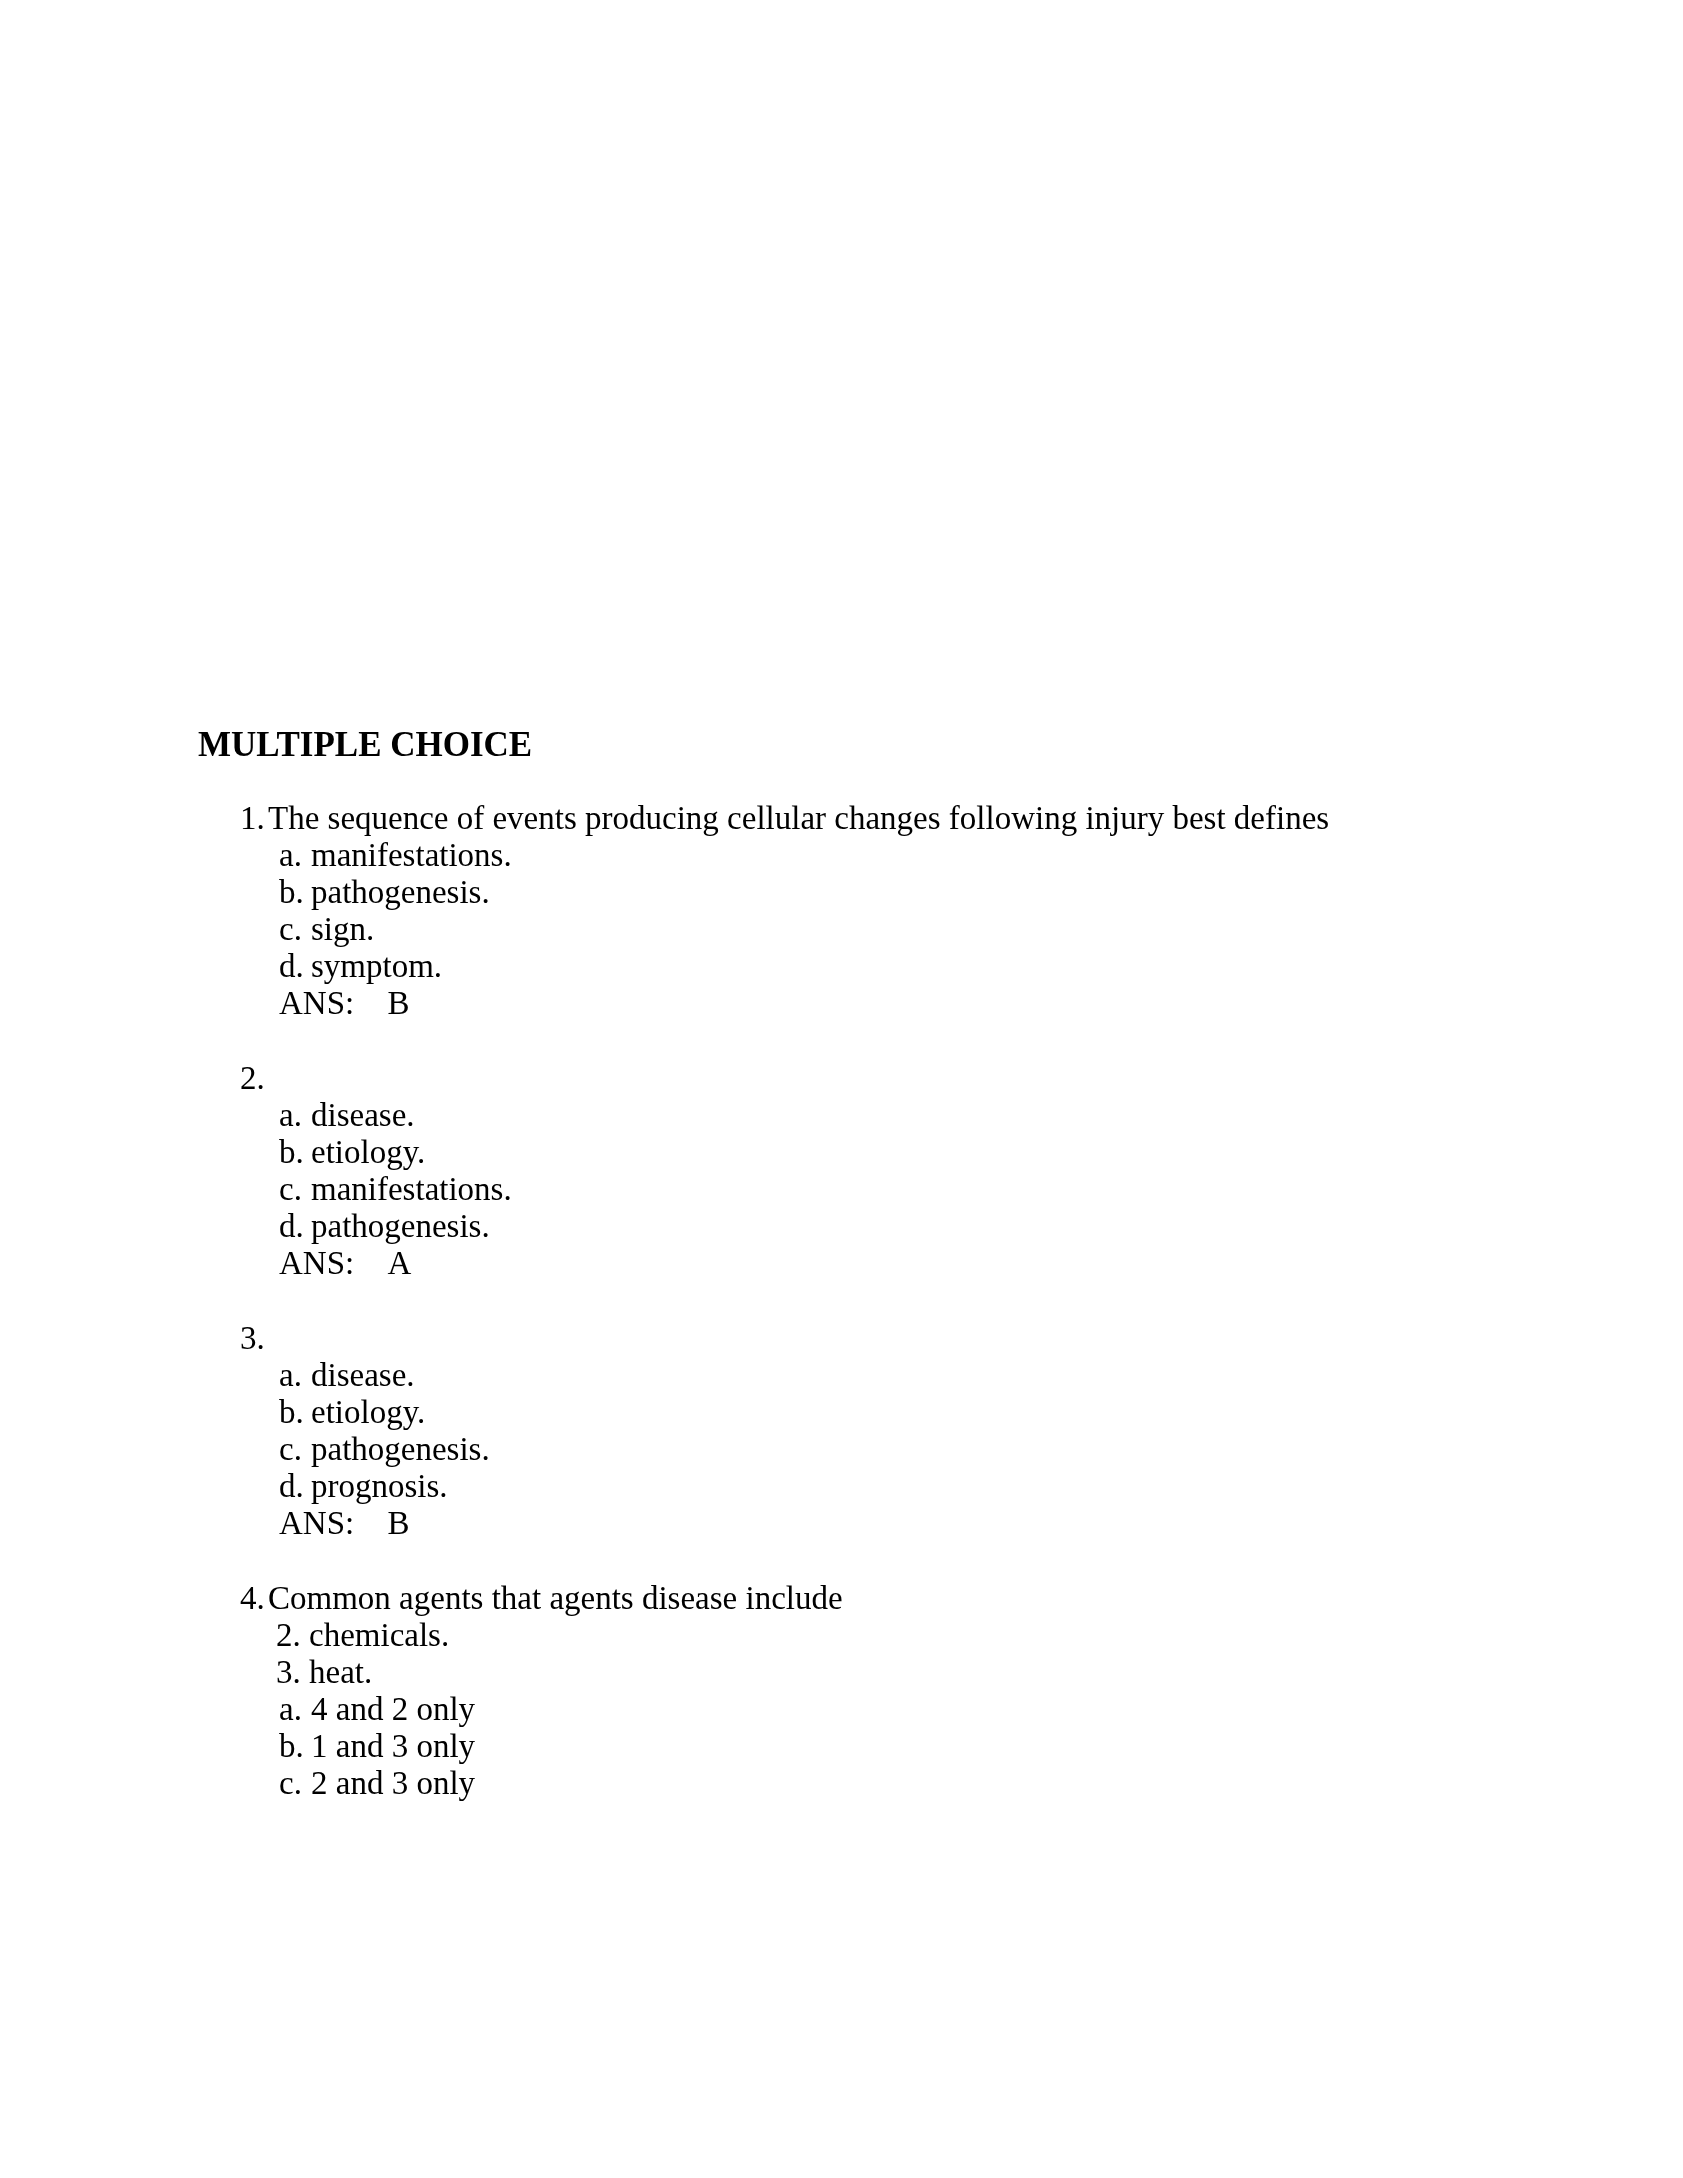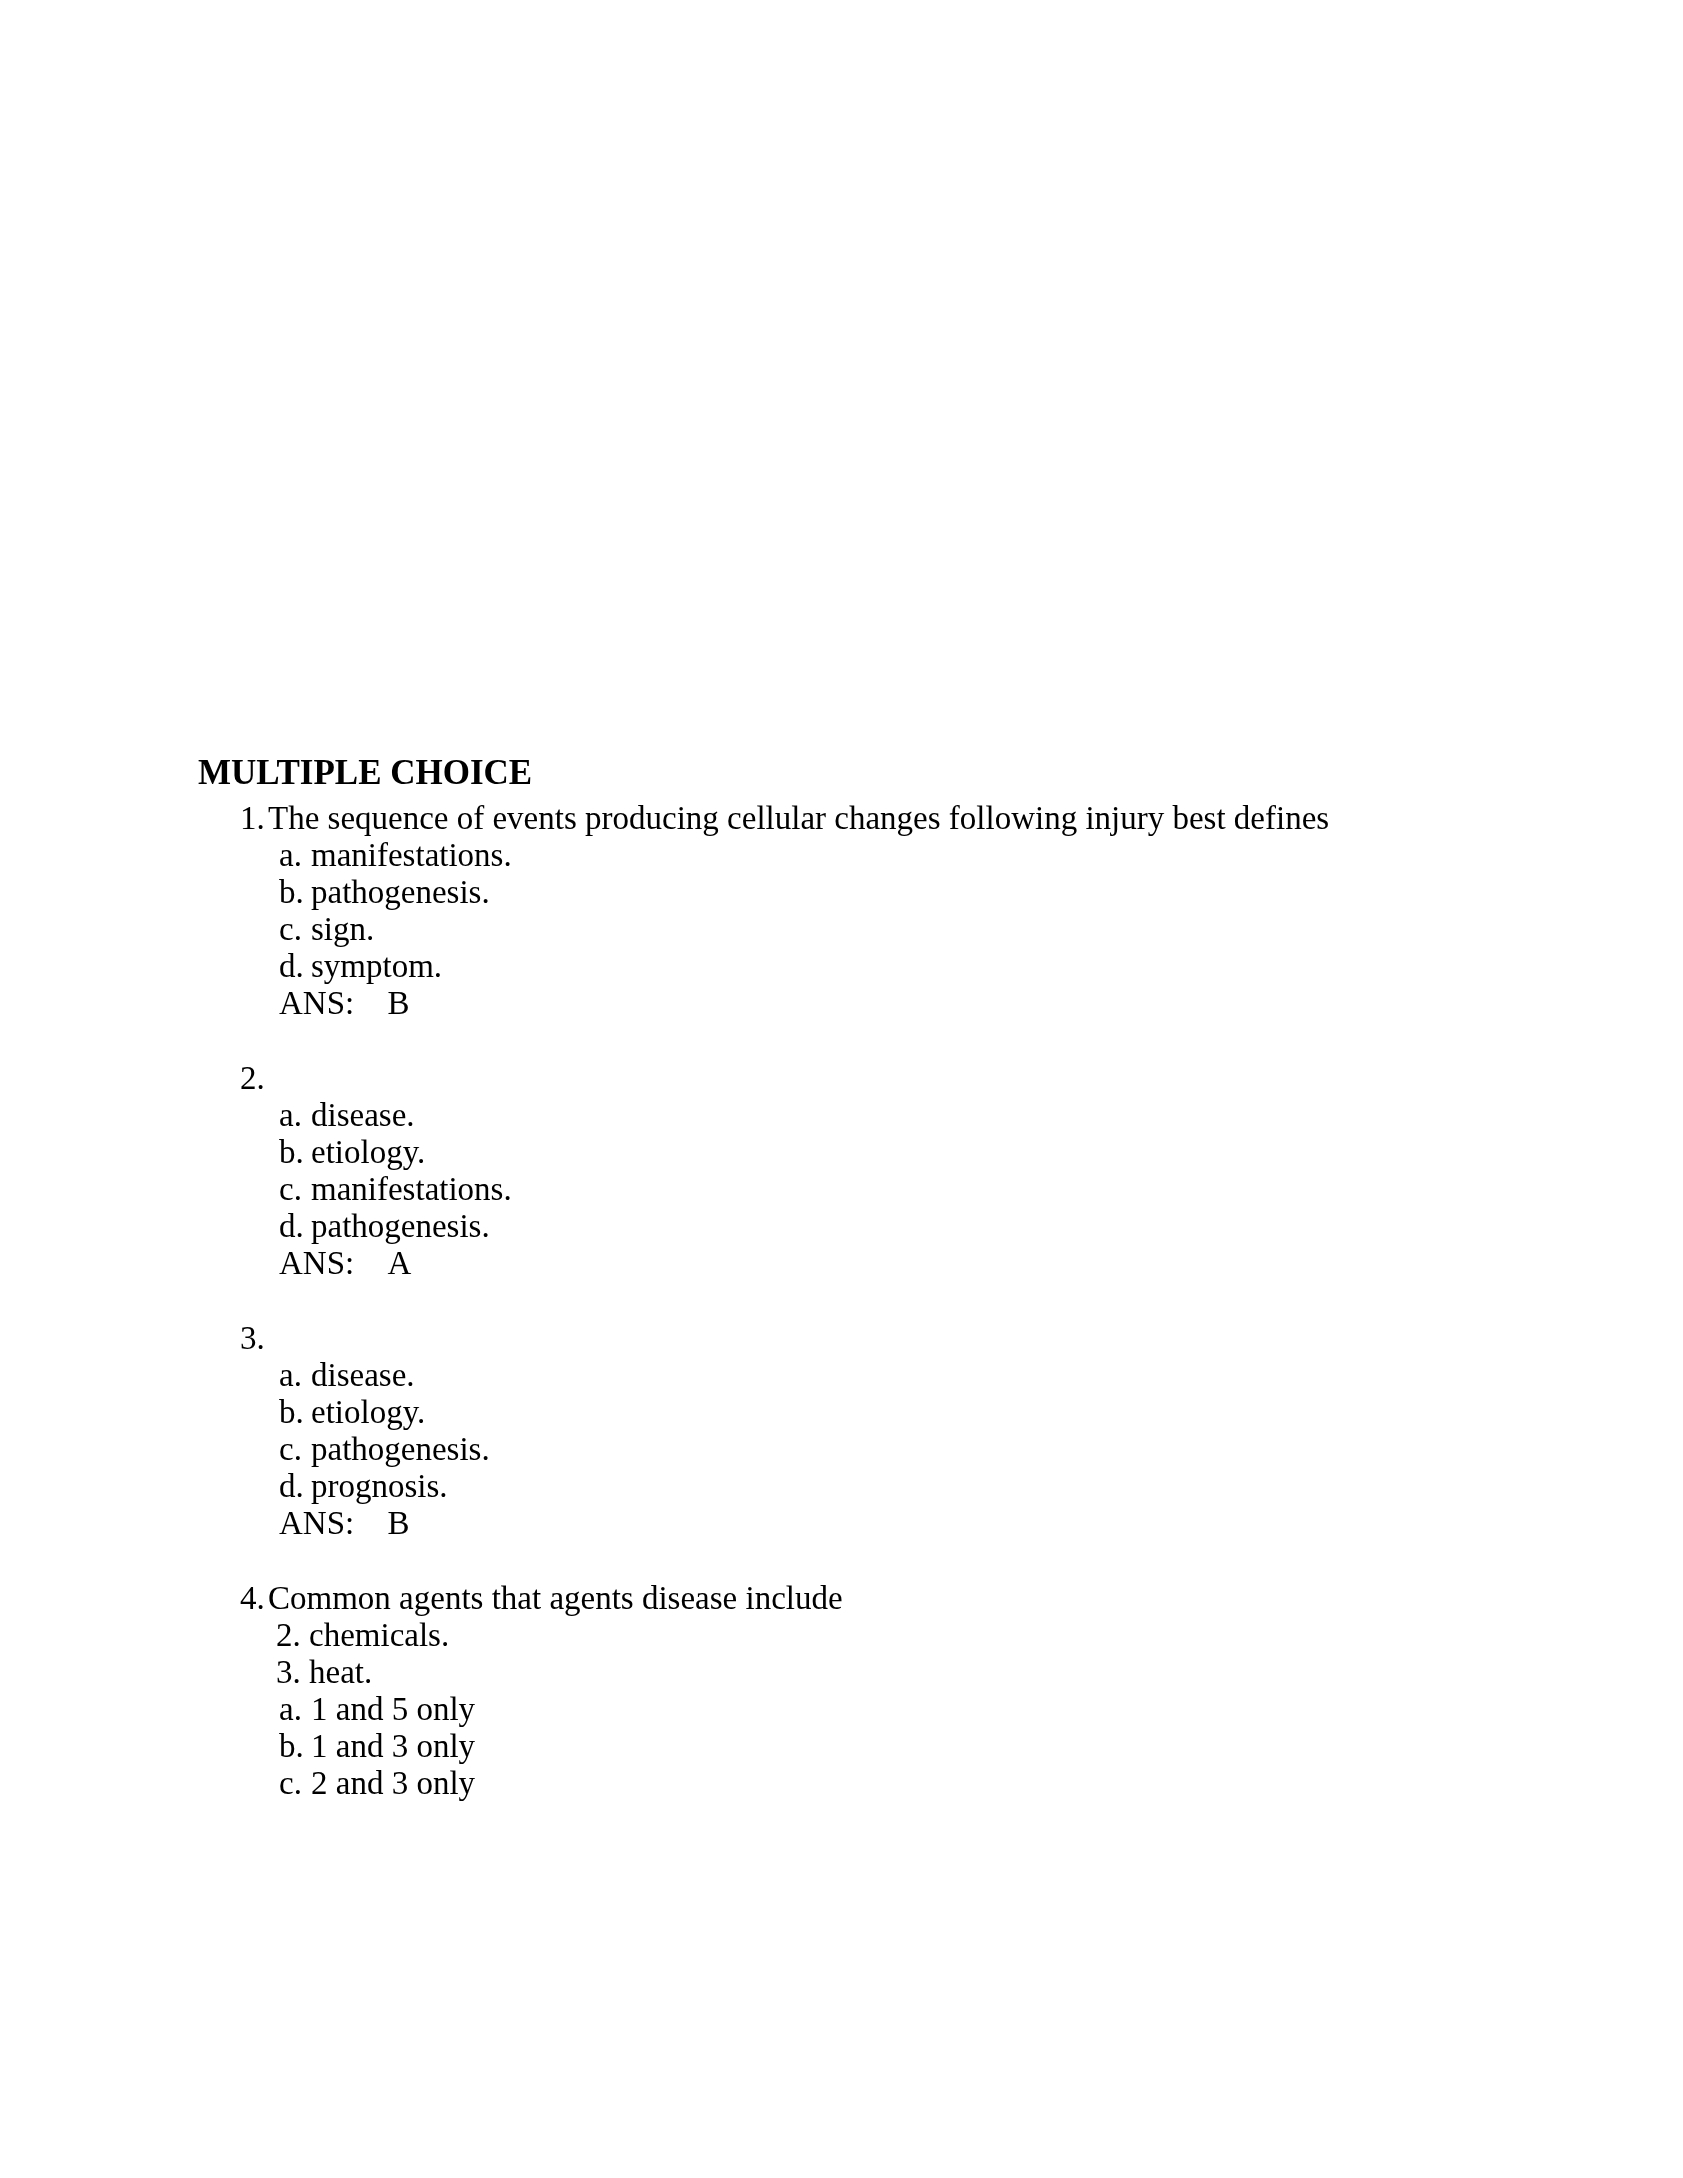--- a/index.html
+++ b/index.html
@@ -12,21 +12,21 @@
     width: 1683px;
     height: 2178px;
     background: #ffffff;
     overflow: hidden;
     font-family: "Liberation Serif", "DejaVu Serif", serif;
     color: #000000;
   }
   .heading {
     position: absolute;
     left: 198px;
-    top: 754px;
+    top: 726px;
     font-size: 35px;
     line-height: 37px;
     font-weight: bold;
     white-space: nowrap;
   }
   .content {
     position: absolute;
     left: 240px;
     top: 800px;
     width: 1366px;
@@ -160,21 +160,21 @@
 
     <div class="q">
       <div class="qline">
         <span class="qnum">4.</span>
         <span class="qtext">Common agents that agents disease include</span>
       </div>
       <div class="sub">2. chemicals.</div>
       <div class="sub">3. heat.</div>
       <div class="opt">
         <span class="olet">a.</span>
-        <span class="otext">1 and 5 only</span>
+        <span class="otext">4 and 2 only</span>
       </div>
       <div class="opt">
         <span class="olet">b.</span>
         <span class="otext">1 and 3 only</span>
       </div>
       <div class="opt">
         <span class="olet">c.</span>
         <span class="otext">2 and 3 only</span>
       </div>
     </div>

